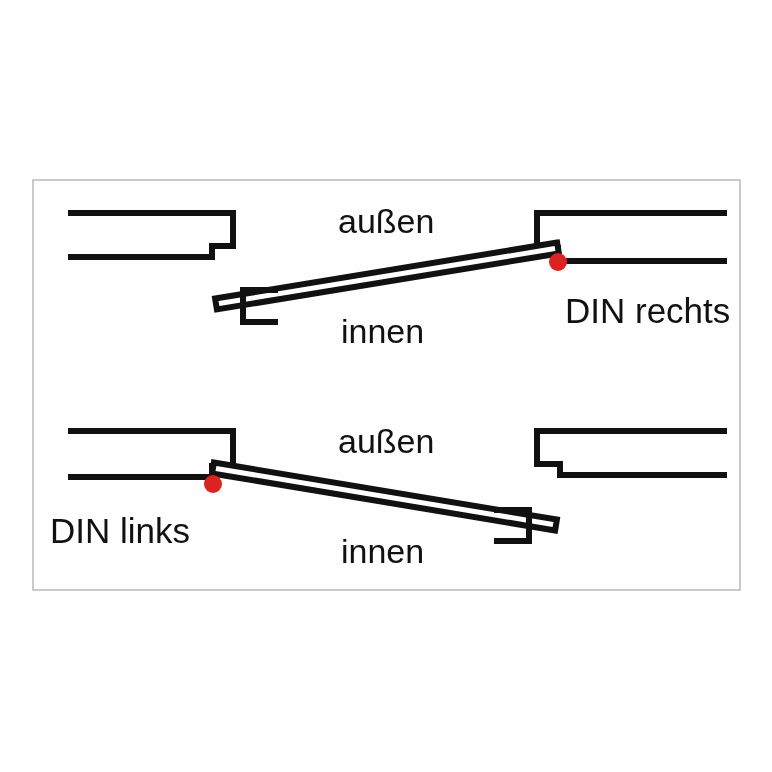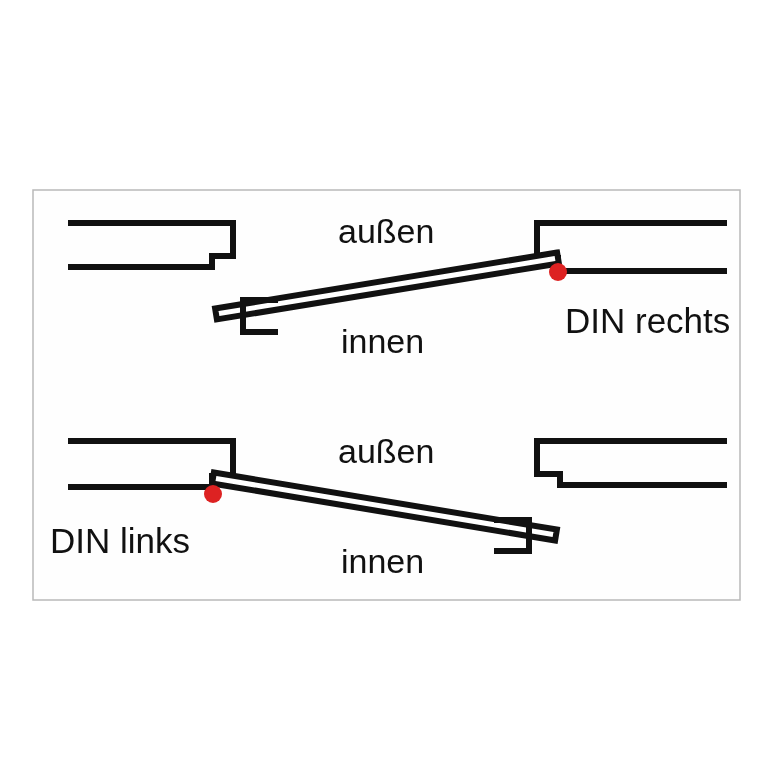--- a/index.html
+++ b/index.html
@@ -10,21 +10,21 @@
   body {
     width: 772px;
     height: 772px;
     font-family: "Liberation Sans", sans-serif;
     position: relative;
     overflow: hidden;
   }
   #diagram-root {
     position: absolute;
     left: 0;
-    top: 10px;
+    top: 0;
     width: 772px;
     height: 600px;
   }
   svg.diagram {
     display: block;
     width: 772px;
     height: 772px;
   }
   .frame-line {
     fill: none;

